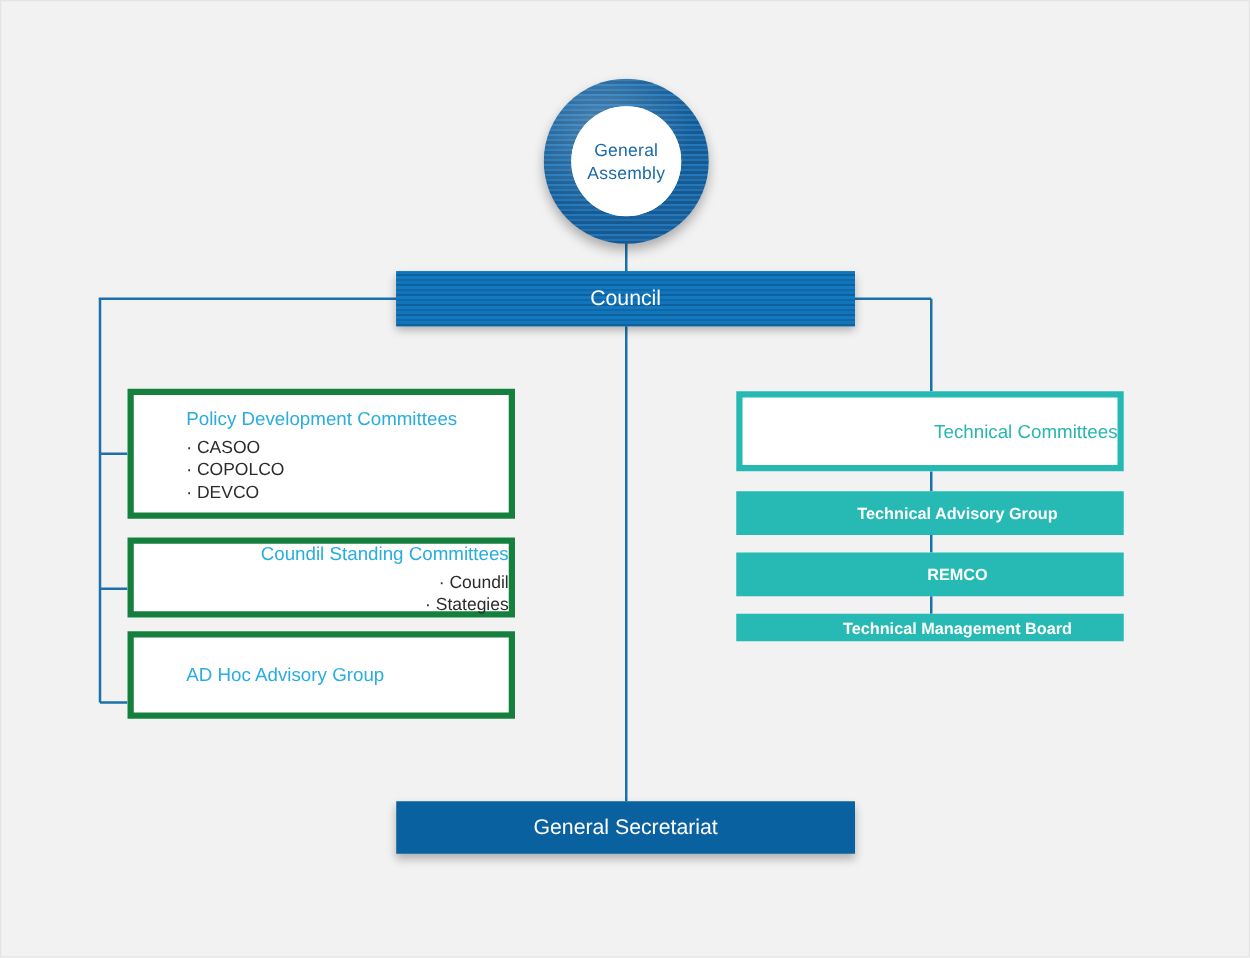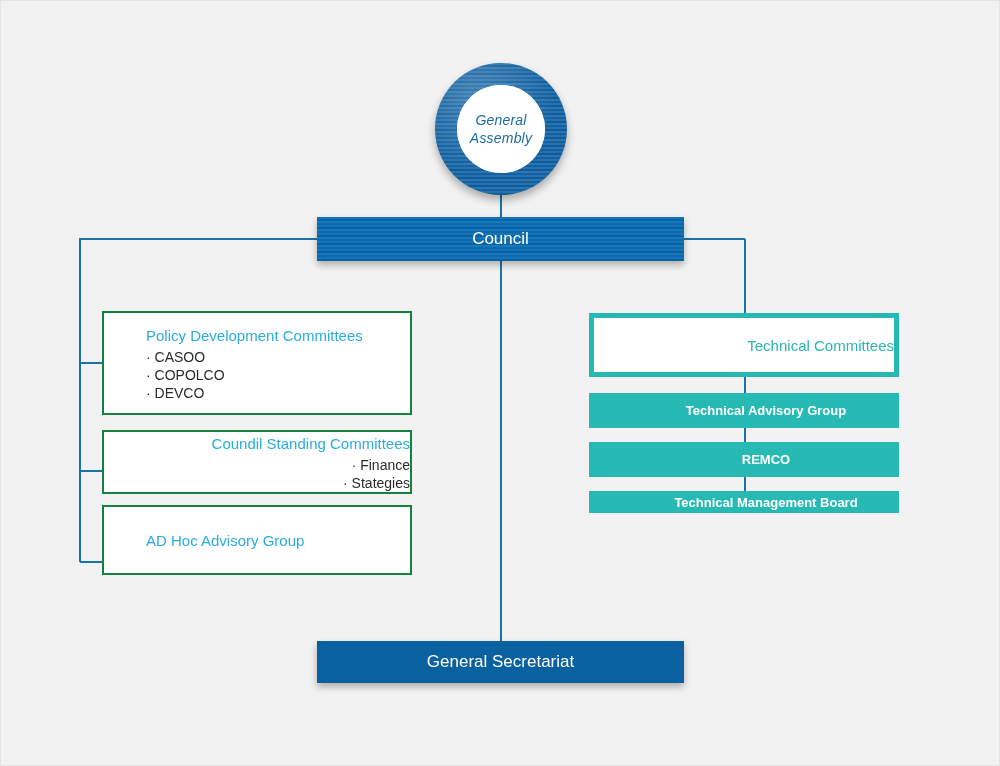--- a/index.html
+++ b/index.html
@@ -80,21 +80,20 @@
     z-index: 2;
     box-shadow: inset 0 0 0 1px #ffffff;
   }
   .ga-inner span {
     display: block;
     color: #1b6aa8;
     font-size: 14px;
     line-height: 18px;
     text-align: center;
     letter-spacing: 0.2px;
-    font-style: italic;
   }
 
   
   .bar-blue {
     position: absolute;
     box-sizing: border-box;
     display: flex;
     align-items: center;
     justify-content: center;
     color: #ffffff;
@@ -128,21 +127,21 @@
     width: 367px;
     height: 42px;
     font-size: 17px;
   }
 
   
   .box-cyan {
     position: absolute;
     box-sizing: border-box;
     background: #ffffff;
-    border: 2px solid #15803d;
+    border: 5px solid #15803d;
     padding: 0 0 0 42px;
     display: flex;
     flex-direction: column;
     justify-content: center;
   }
   .box-cyan .box-title {
     color: #29ade0;
     font-size: 15px;
     line-height: 21px;
     margin-bottom: 2px;
@@ -232,21 +231,21 @@
 
   <div id="box-policy" class="box-cyan">
     <div class="box-title">Policy Development Committees</div>
     <div class="box-item">· CASOO</div>
     <div class="box-item">· COPOLCO</div>
     <div class="box-item">· DEVCO</div>
   </div>
 
   <div id="box-standing" class="box-cyan">
     <div class="box-title">Coundil Standing Committees</div>
-    <div class="box-item">· Finance</div>
+    <div class="box-item">· Coundil</div>
     <div class="box-item">· Stategies</div>
   </div>
 
   <div id="box-adhoc" class="box-cyan no-items">
     <div class="box-title">AD Hoc Advisory Group</div>
   </div>
 
   <div id="box-technical" class="box-teal">
     <div class="box-title">Technical Committees</div>
   </div>

